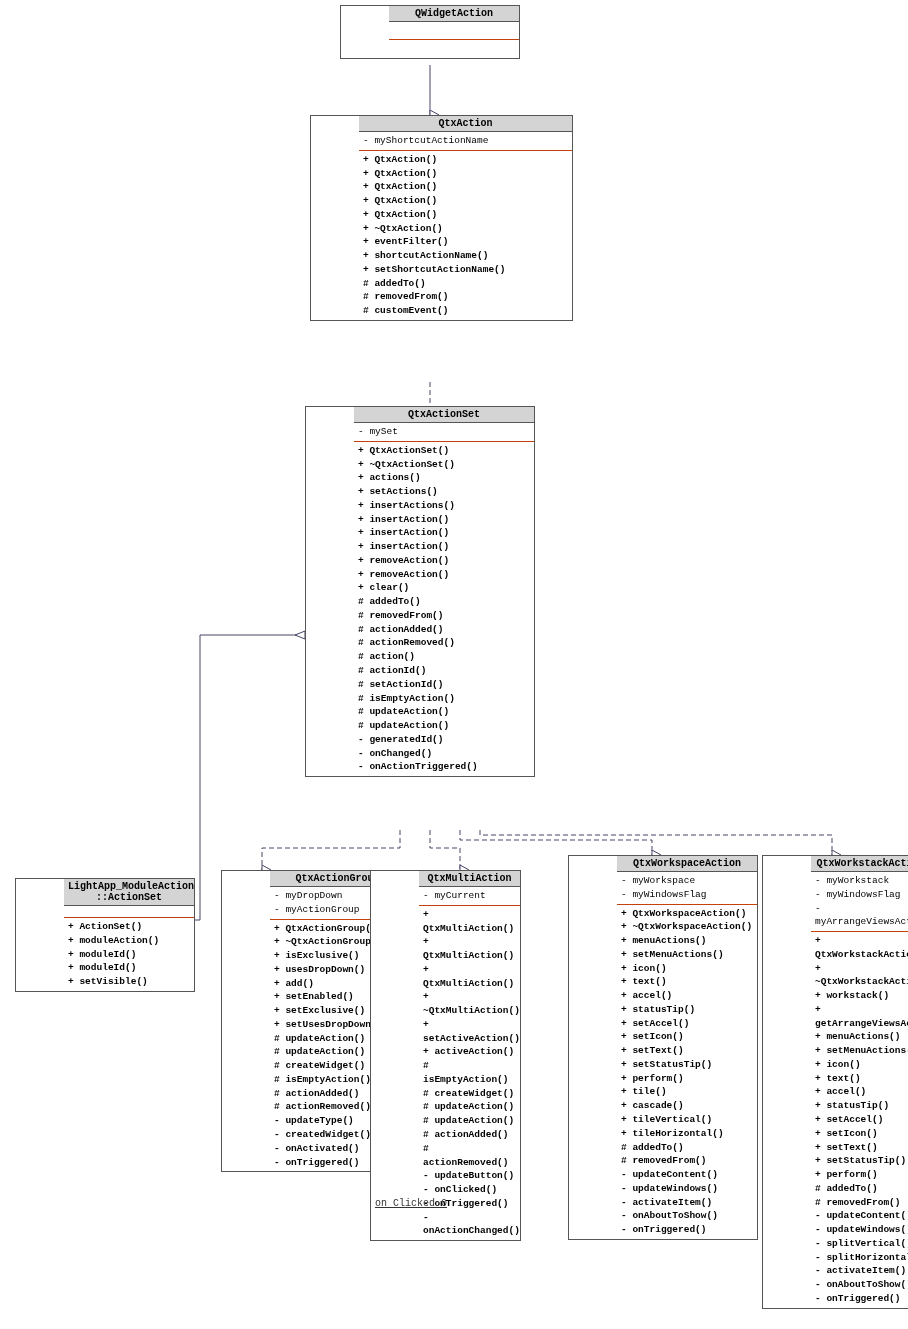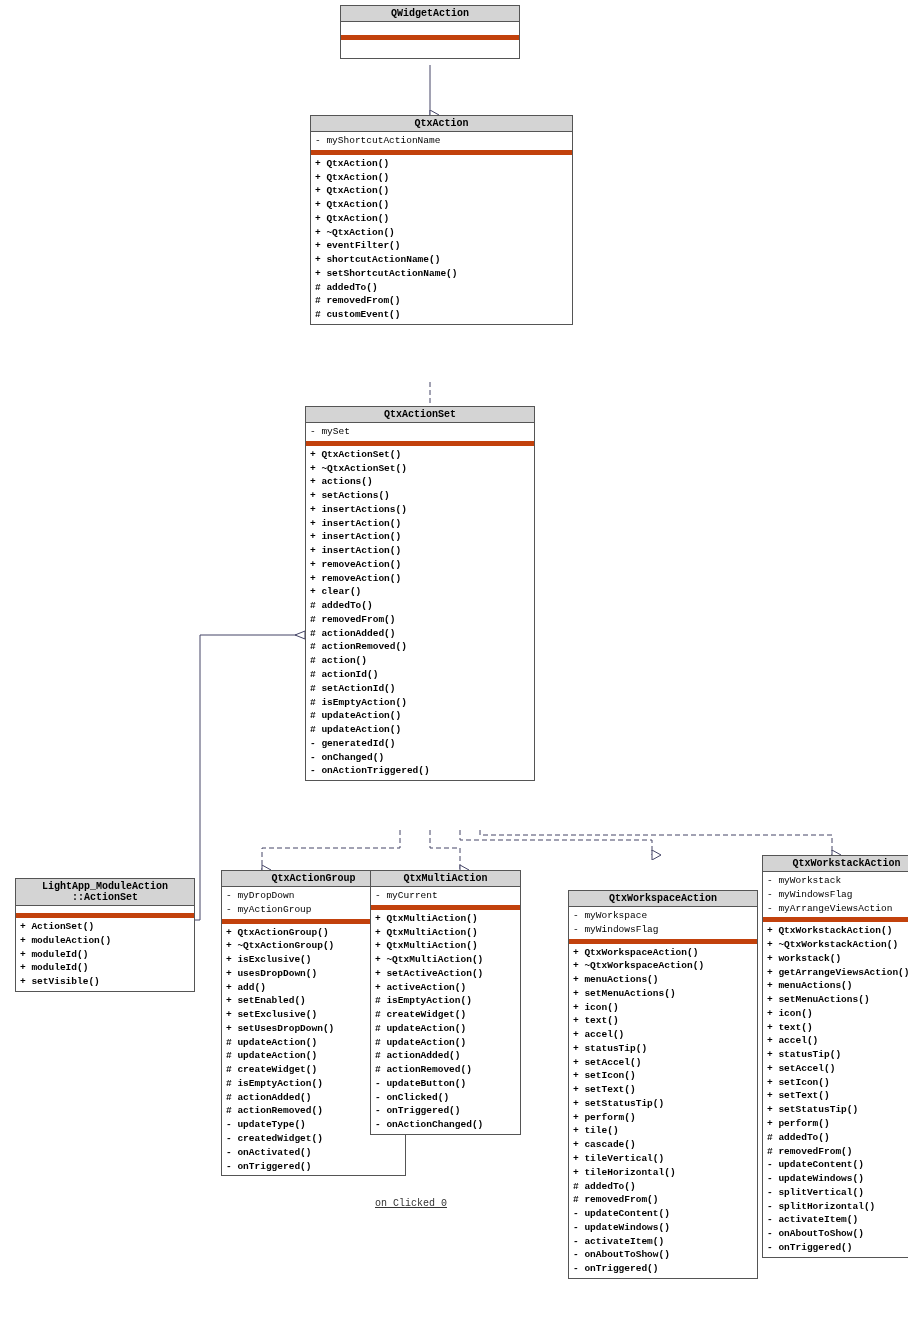--- a/index.html
+++ b/index.html
@@ -14,31 +14,32 @@
     }
     .diagram-container {
       position: relative;
       width: 908px;
       height: 1329px;
     }
     .uml-box {
       position: absolute;
       border: 1px solid #555;
       background: #ffffff;
+      padding-left: 48px;
     }
     .uml-box .box-title {
       background: #d4d4d4;
       border-bottom: 1px solid #555;
       padding: 2px 4px;
       text-align: center;
       font-weight: bold;
       font-size: 10px;
     }
     .uml-box .box-section {
-      border-bottom: 5px solid #c2410c;
+      border-bottom: 1px solid #c2410c;
       padding: 2px 4px;
       font-size: 9.5px;
       line-height: 1.45;
     }
     .uml-box .box-section:last-child {
       border-bottom: none;
       font-weight: bold;
     }
     svg.arrows {
       position: absolute;
@@ -180,21 +181,21 @@
       # updateAction()<br>
       # actionAdded()<br>
       # actionRemoved()<br>
       - updateButton()<br>
       - onClicked()<br>
       - onTriggered()<br>
       - onActionChanged()
     </div>
   </div>
 
-  <div class="uml-box" style="left:568px; top:890px; width:190px;">
+  <div class="uml-box" style="left:568px; top:855px; width:190px;">
     <div class="box-title">QtxWorkspaceAction</div>
     <div class="box-section">- myWorkspace<br>- myWindowsFlag</div>
     <div class="box-section">
       + QtxWorkspaceAction()<br>
       + ~QtxWorkspaceAction()<br>
       + menuActions()<br>
       + setMenuActions()<br>
       + icon()<br>
       + text()<br>
       + accel()<br>

